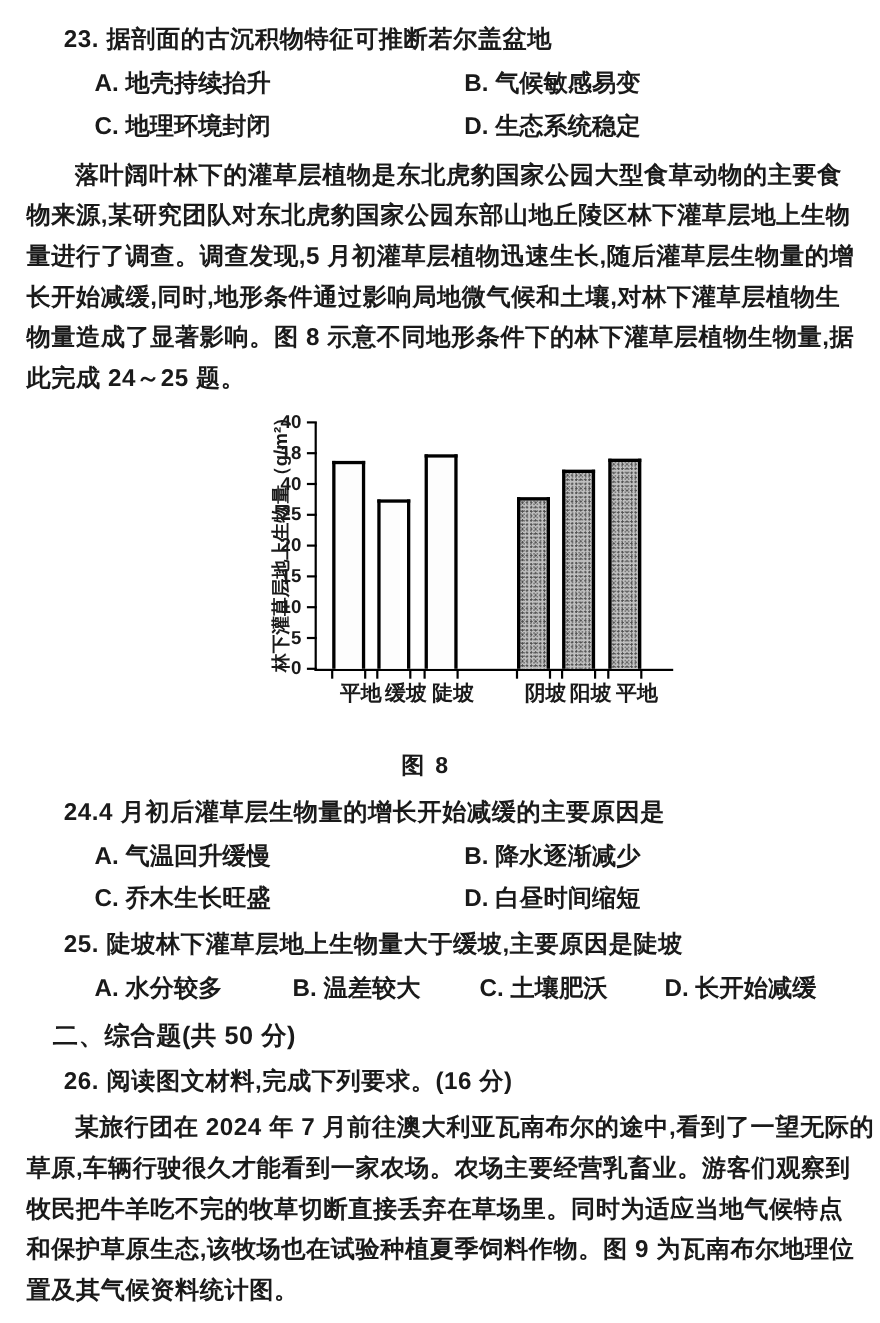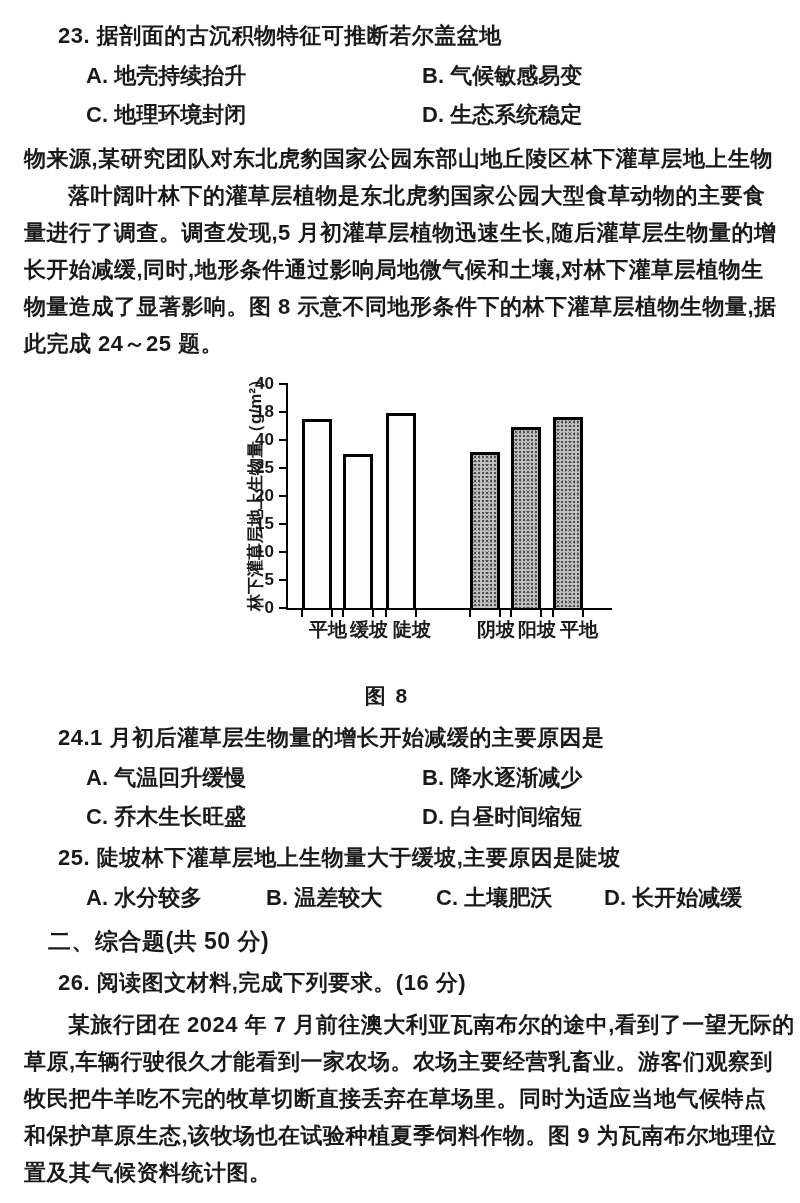--- a/index.html
+++ b/index.html
@@ -58,22 +58,22 @@
     <div class="stem"><span>23.</span> <span>据剖面的古沉积物特征可推断若尔盖盆地</span></div>
     <div class="opts2">
       <div class="opt"><span>A.</span> <span>地壳持续抬升</span></div>
       <div class="opt"><span>B.</span> <span>气候敏感易变</span></div>
       <div class="opt"><span>C.</span> <span>地理环境封闭</span></div>
       <div class="opt"><span>D.</span> <span>生态系统稳定</span></div>
     </div>
   </div>
 
   <div class="passage">
+    <div class="pline indent">落叶阔叶林下的灌草层植物是东北虎豹国家公园大型食草动物的主要食</div>
     <div class="pline">物来源,某研究团队对东北虎豹国家公园东部山地丘陵区林下灌草层地上生物</div>
-    <div class="pline indent">落叶阔叶林下的灌草层植物是东北虎豹国家公园大型食草动物的主要食</div>
     <div class="pline">量进行了调查。调查发现,5 月初灌草层植物迅速生长,随后灌草层生物量的增</div>
     <div class="pline">长开始减缓,同时,地形条件通过影响局地微气候和土壤,对林下灌草层植物生</div>
     <div class="pline">物量造成了显著影响。图 8 示意不同地形条件下的林下灌草层植物生物量,据</div>
     <div class="pline">此完成 24～25 题。</div>
   </div>
 
   <div class="chart">
     <div class="ylab">林下灌草层地上生物量（g/m²）</div>
     <div class="plot">
         <div class="ytick" style="top:223px"></div>
@@ -116,21 +116,21 @@
         <div class="xcat" style="left:208px">阳坡</div>
         <div class="bar stipple" style="left:265px;height:188px"></div>
         <div class="xtick" style="left:264px"></div>
         <div class="xtick" style="left:294px"></div>
         <div class="xcat" style="left:250px">平地</div>
       </div>
   </div>
   <div class="figcap">图 8</div>
 
   <div class="qblock">
-    <div class="stem"><span>24.</span><span>1 月初后灌草层生物量的增长开始减缓的主要原因是</span></div>
+    <div class="stem"><span>24.</span><span>4 月初后灌草层生物量的增长开始减缓的主要原因是</span></div>
     <div class="opts2">
       <div class="opt"><span>A.</span> <span>气温回升缓慢</span></div>
       <div class="opt"><span>B.</span> <span>降水逐渐减少</span></div>
       <div class="opt"><span>C.</span> <span>乔木生长旺盛</span></div>
       <div class="opt"><span>D.</span> <span>白昼时间缩短</span></div>
     </div>
   </div>
 
   <div class="qblock">
     <div class="stem"><span>25.</span> <span>陡坡林下灌草层地上生物量大于缓坡,主要原因是陡坡</span></div>

